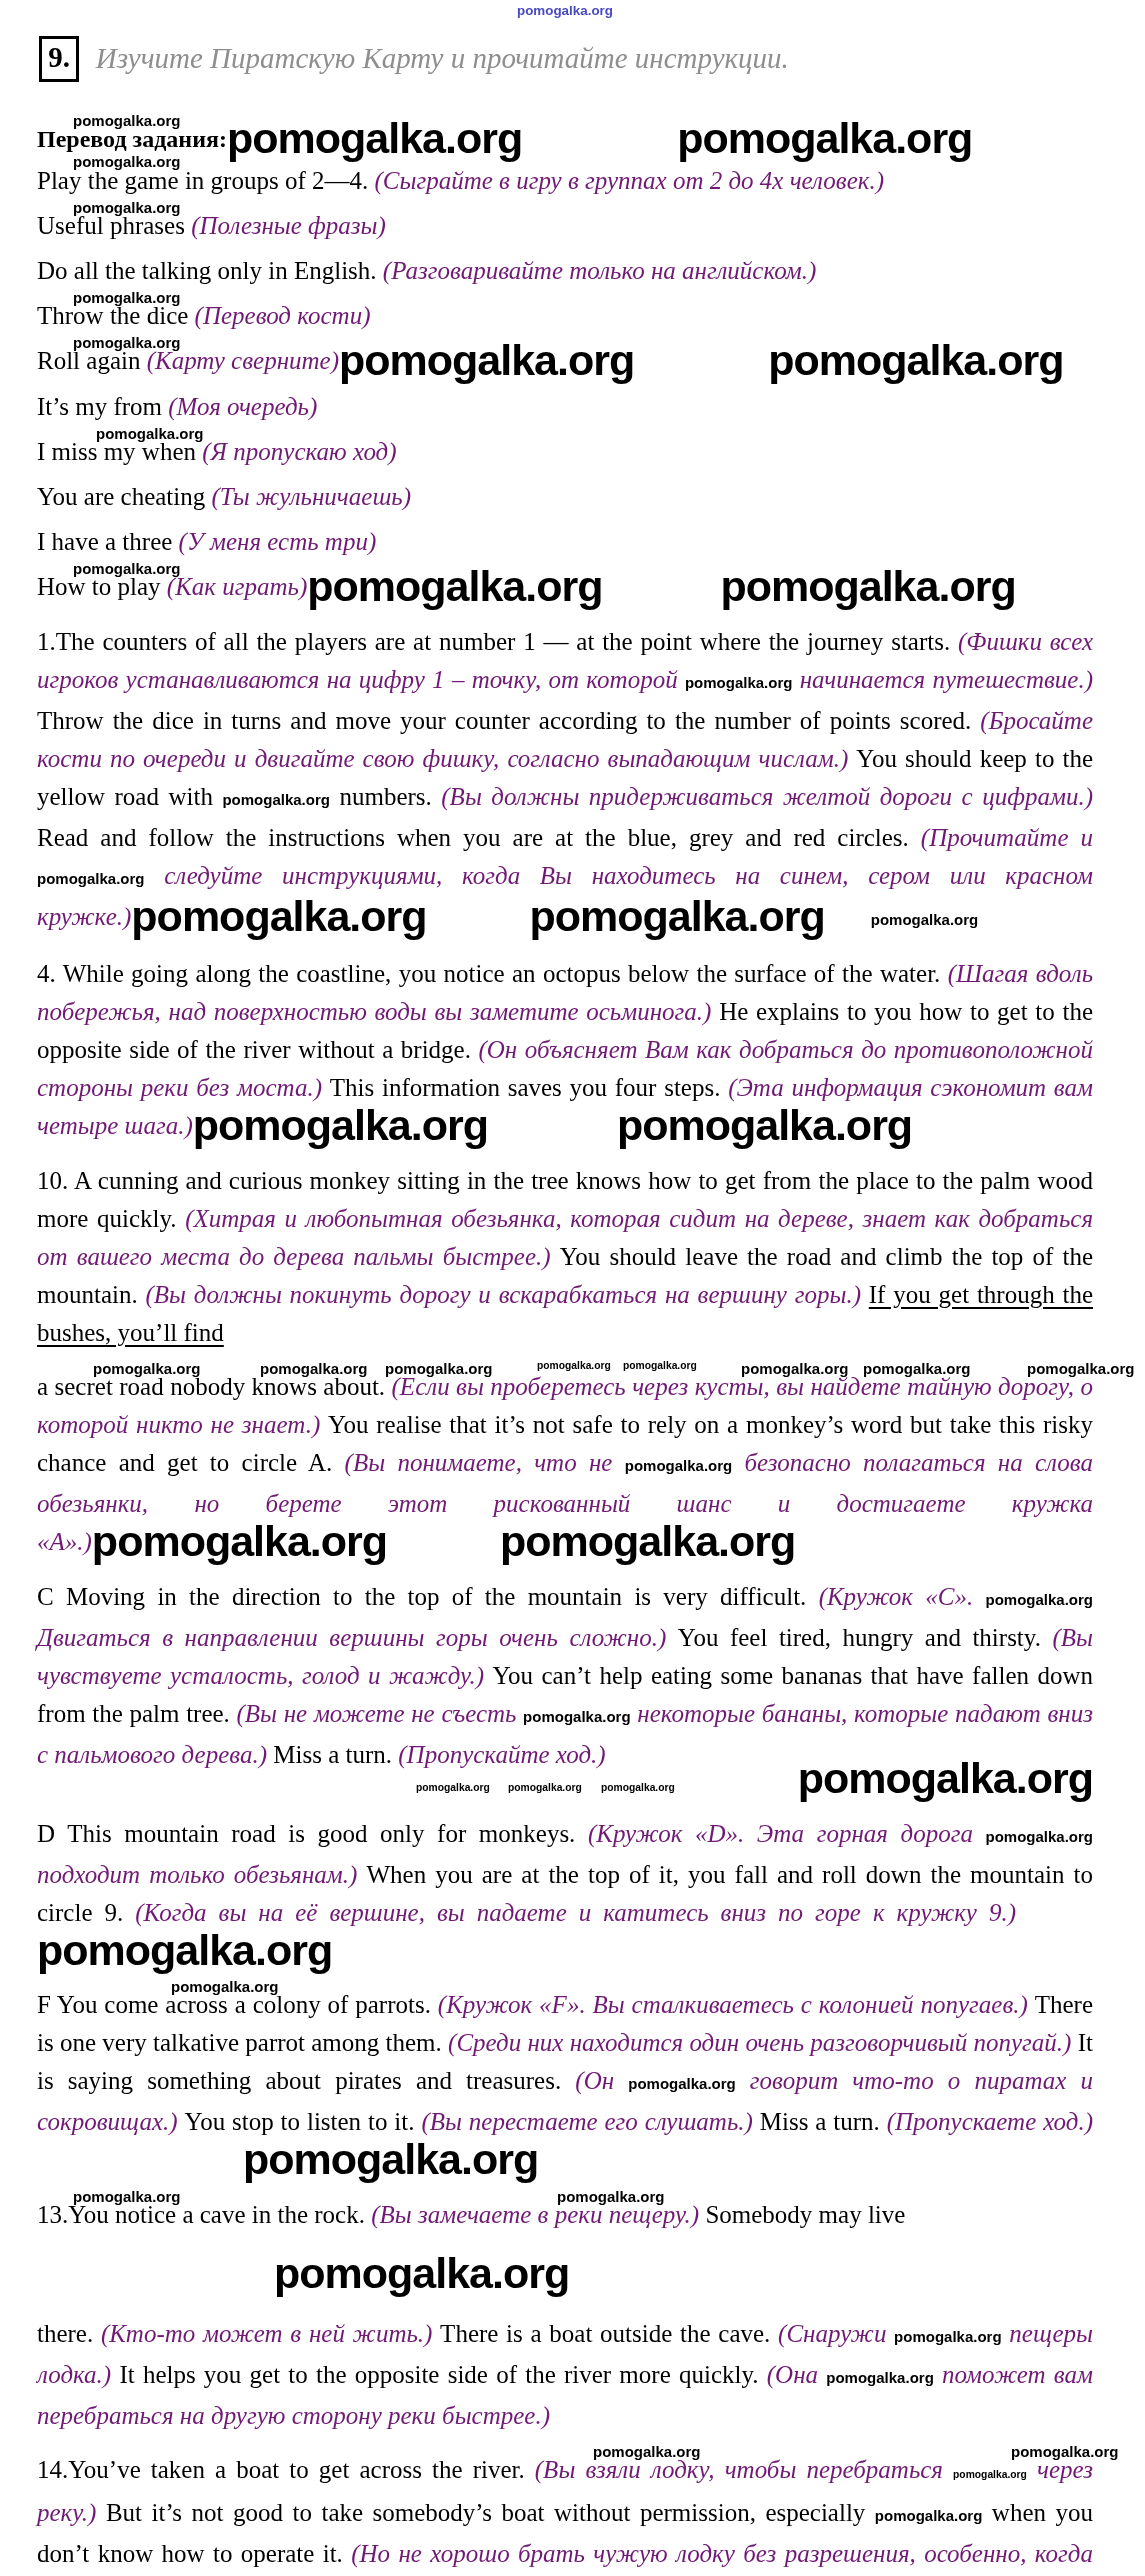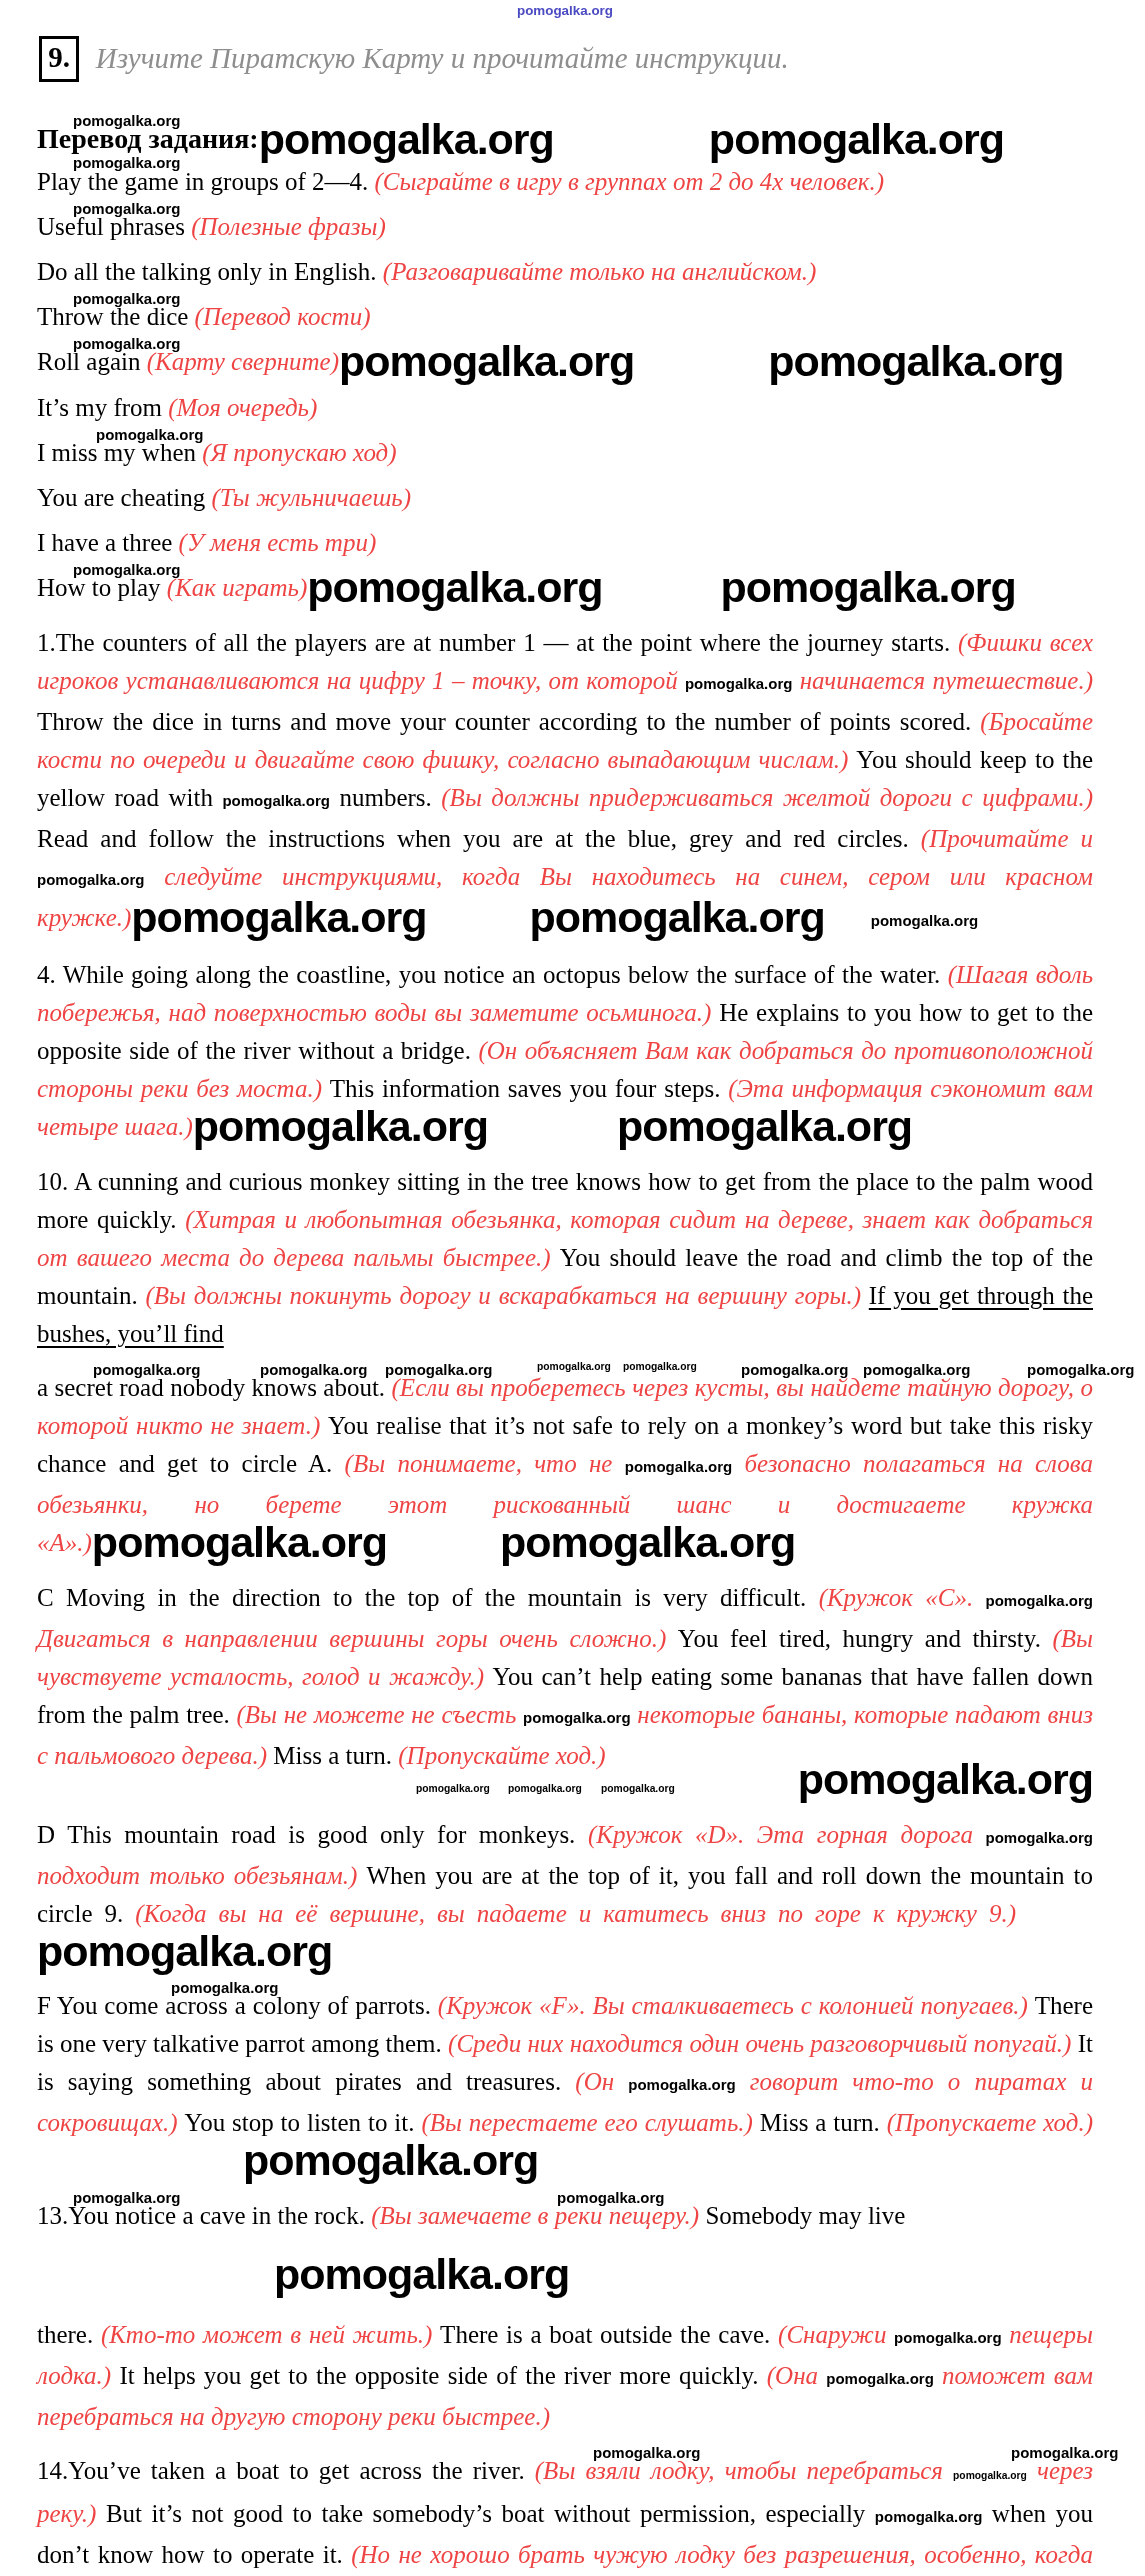--- a/index.html
+++ b/index.html
@@ -16,24 +16,24 @@
   .qnum{
     border:3.1px solid #000;font-weight:bold;font-size:29px;line-height:1;
     padding:4.1px 6.2px 7.2px;display:inline-block;
   }
   .qtitle{font-style:italic;color:#8e8e8e;font-size:29px;line-height:1.25;padding-top:4.1px;}
   p{margin:0;font-size:25px;line-height:38px;}
   p.just{text-align:justify;margin:16.5px 0;}
   p.phrase{text-align:left;margin:0 0 7.2px 0;}
   p.label-line{margin:9.3px 0 3.1px 0;}
   p.wmr{text-align:right;margin:-30px 0 15.5px 0;}
-  .label{font-weight:bold;font-size:28px;}
+  .label{font-weight:bold;font-size:24px;}
   .en{color:#000;}
   .enu{text-decoration:underline;text-underline-offset:4.1px;}
-  .ru{color:#ef4444;font-style:italic;margin-top:48px;}
+  .ru{color:#701a75;font-style:italic;margin-top:48px;}
   .wm{
     font-family:"Liberation Sans",sans-serif;font-weight:bold;color:#000;
     font-style:normal;white-space:nowrap;
   }
   .wm-big{font-size:43px;letter-spacing:-1px;line-height:32px;vertical-align:-6.2px;}
   .wm-small{font-size:15px;}
   .wm-tiny{font-size:10.3px;}
   .sp{display:inline-block;height:1px;}
   .wmline{position:relative;height:0;}
   .wmline .wm{position:absolute;top:-8.2px;}

